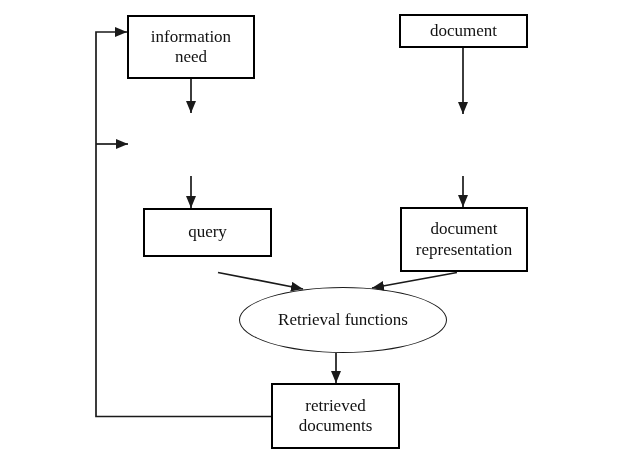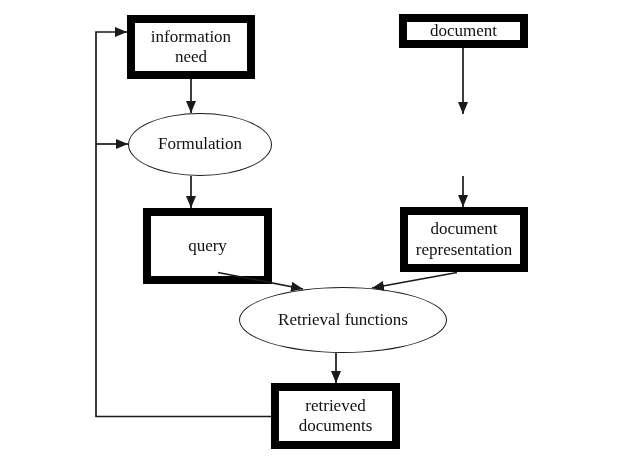--- a/index.html
+++ b/index.html
@@ -28,21 +28,21 @@
   .node {
     position: absolute;
     display: flex;
     align-items: center;
     justify-content: center;
     background: #ffffff;
     z-index: 1;
     box-sizing: border-box;
   }
   .node.rect {
-    border: 8px solid #000000;
+    border: 2px solid #000000;
   }
   .node.ellipse {
     border: 1.7px solid #1a1a1a;
     border-radius: 50%;
   }
   .node .label {
     font-size: 17px;
     line-height: 1.2;
     text-align: center;
     white-space: pre-line;
@@ -72,26 +72,23 @@
 
   <div class="node rect" style="left:127px; top:15px; width:128px; height:64px;">
     <span class="label">information
 need</span>
   </div>
 
   <div class="node rect" style="left:399px; top:14px; width:129px; height:34px;">
     <span class="label">document</span>
   </div>
 
-  <div class="node ellipse" style="left:128px; top:113px; width:144px; height:63px;">
-    <span class="label">Formulation</span>
-  </div>
 
 
-  <div class="node rect" style="left:143px; top:208px; width:129px; height:76px;">
+  <div class="node rect" style="left:143px; top:208px; width:129px; height:49px;">
     <span class="label">query</span>
   </div>
 
   <div class="node rect" style="left:400px; top:207px; width:128px; height:65px;">
     <span class="label">document
 representation</span>
   </div>
 
   <div class="node rect" style="left:271px; top:383px; width:129px; height:66px;">
     <span class="label">retrieved

